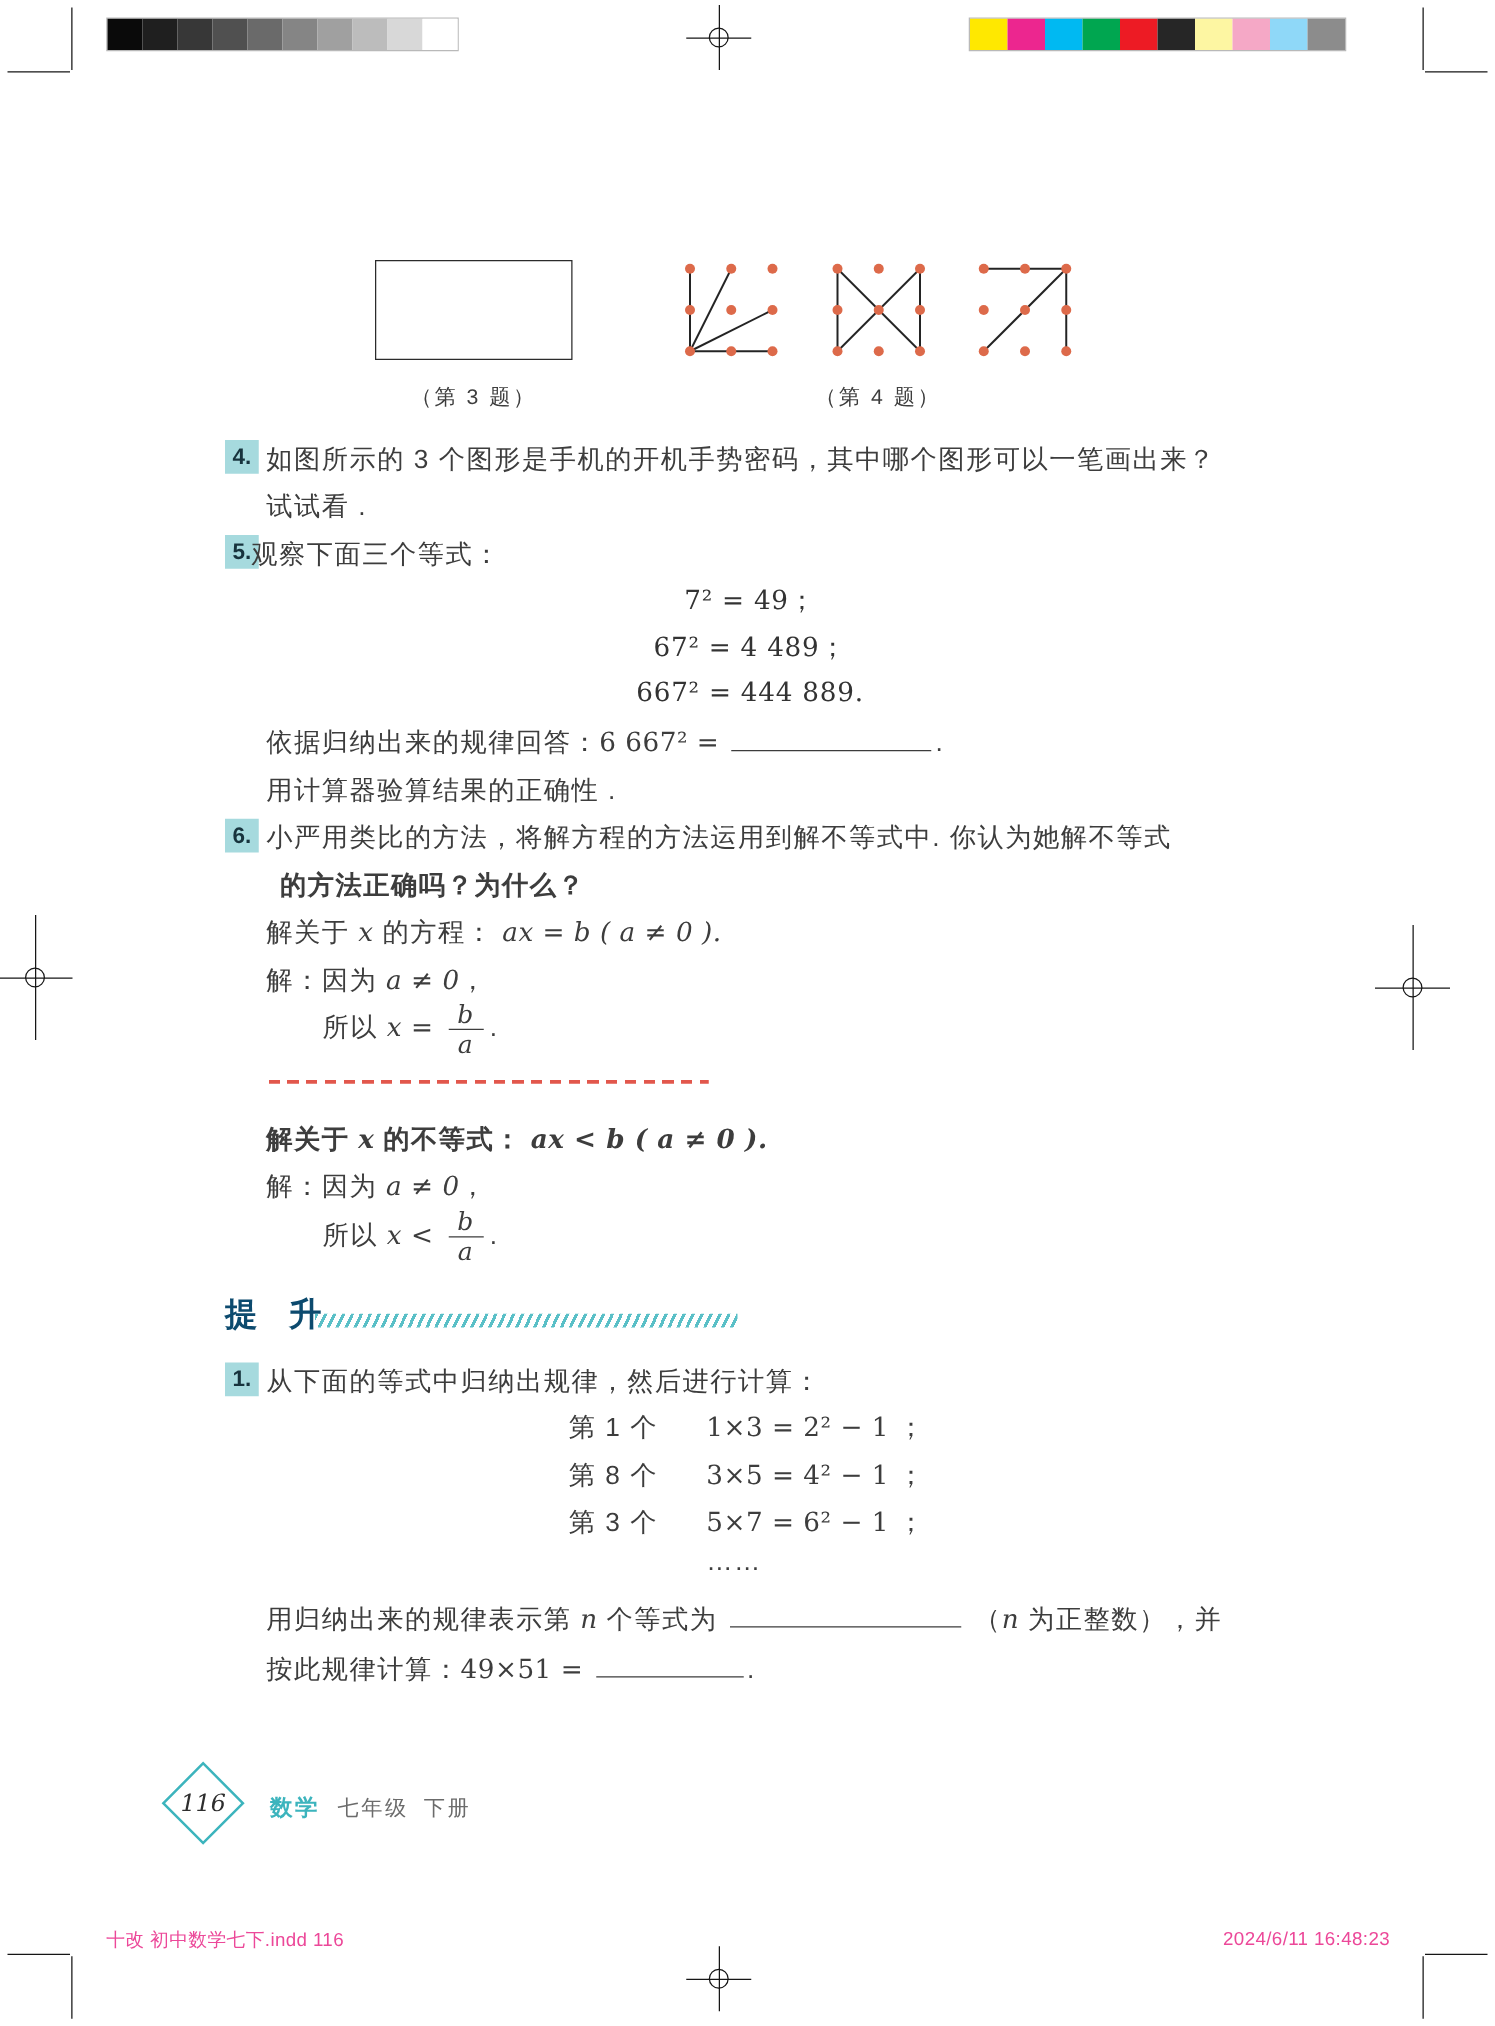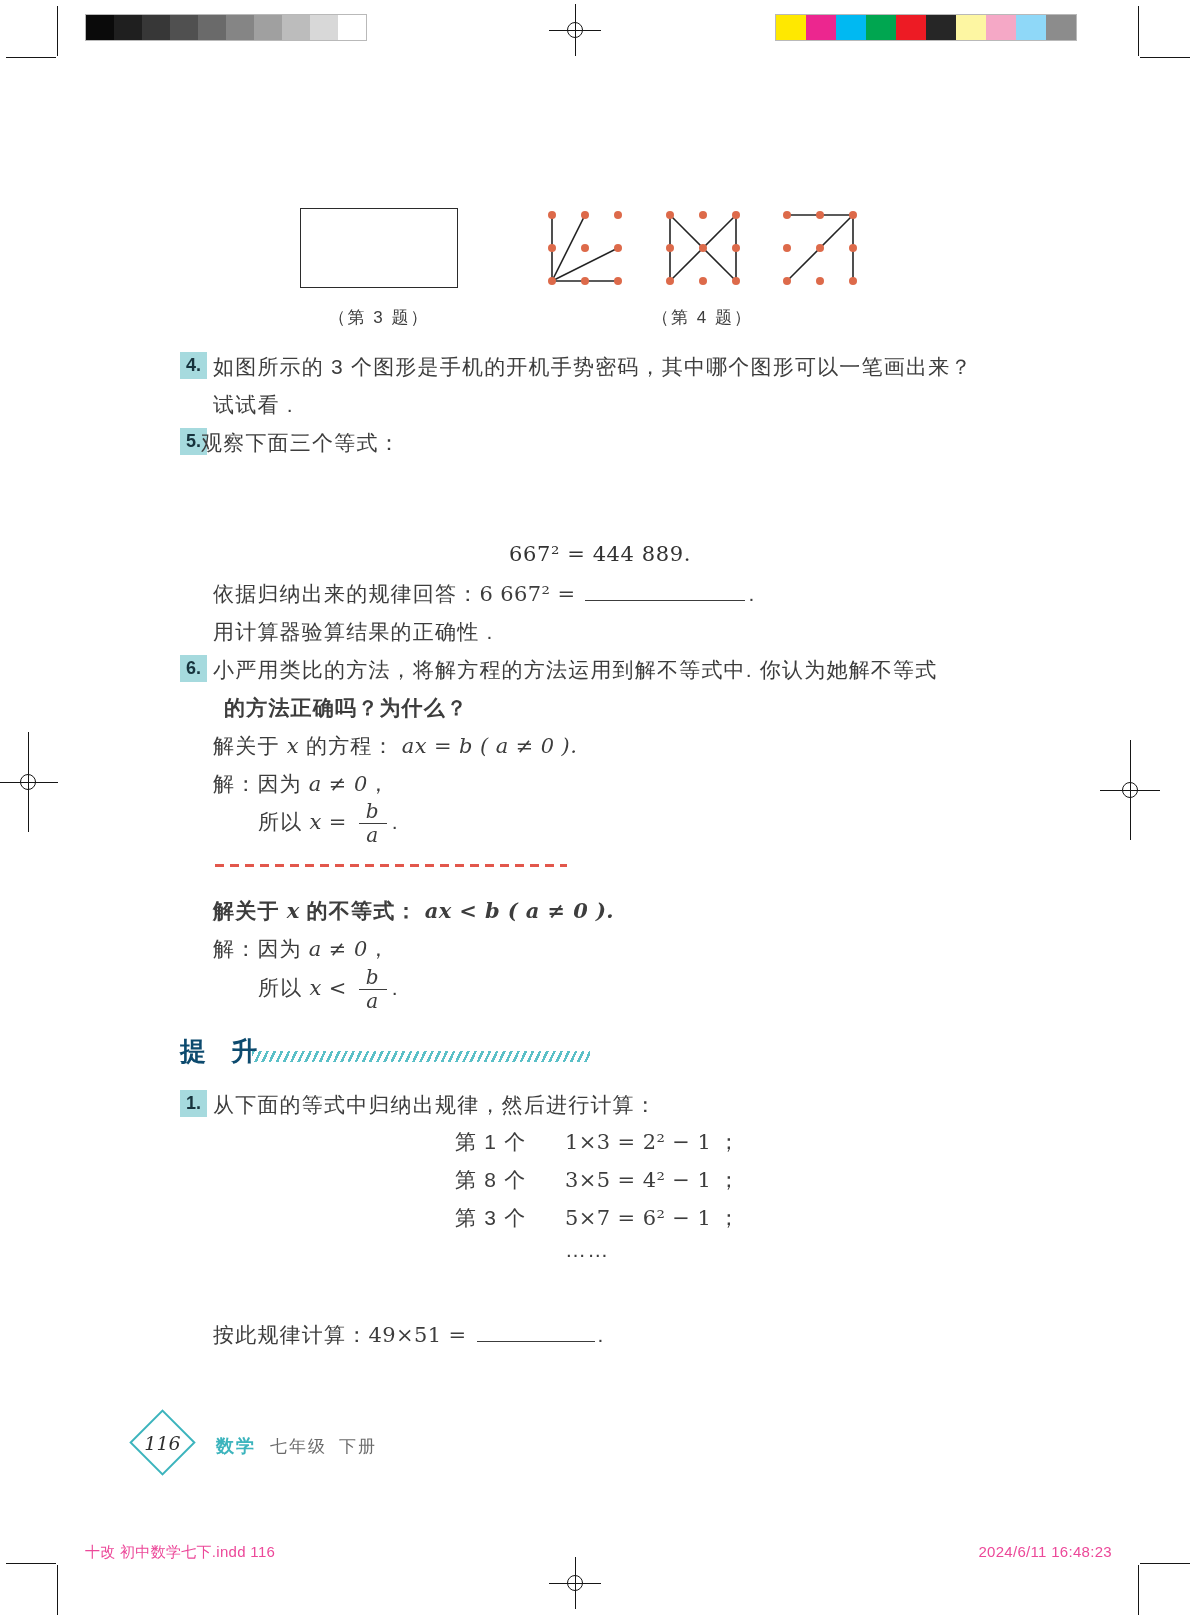--- a/index.html
+++ b/index.html
@@ -166,20 +166,22 @@
       </svg>
     </div>
   <div class="caption" style="left:541px;top:306px;width:323px;">（第 4 题）</div>
 
   <div class="badge" style="top:352px;">4.</div>
   <div class="line" style="left:213px;top:353px;">如图所示的 3 个图形是手机的开机手势密码，其中哪个图形可以一笔画出来？</div>
   <div class="line" style="left:213px;top:391px;">试试看 .</div>
 
   <div class="badge" style="top:428px;">5.</div>
   <div class="line" style="left:201px;top:429px;">观察下面三个等式：</div>
+  <div class="eqline" style="top:466px;">7² = 49；</div>
+  <div class="eqline" style="top:504px;">67² = 4 489；</div>
   <div class="eqline" style="top:542px;">667² = 444 889.</div>
   <div class="line" style="left:213px;top:580px;">
     <span>依据归纳出来的规律回答：</span><span class="math">6 667² =</span>
     <span class="blank b160"></span><span>.</span>
   </div>
   <div class="line" style="left:213px;top:618px;">用计算器验算结果的正确性 .</div>
 
   <div class="badge" style="top:655px;">6.</div>
   <div class="line" style="left:213px;top:656px;">小严用类比的方法，将解方程的方法运用到解不等式中. 你认为她解不等式</div>
   <div class="line" style="left:224px;top:694px;font-weight:bold;">的方法正确吗？为什么？</div>
@@ -218,20 +220,25 @@
   <div class="line" style="left:213px;top:1091px;">从下面的等式中归纳出规律，然后进行计算：</div>
 
   <div class="line" style="left:455px;top:1128px;">第 1 个</div>
   <div class="line math" style="left:565px;top:1128px;">1×3 = 2² − 1 ；</div>
   <div class="line" style="left:455px;top:1166px;">第 8 个</div>
   <div class="line math" style="left:565px;top:1166px;">3×5 = 4² − 1 ；</div>
   <div class="line" style="left:455px;top:1204px;">第 3 个</div>
   <div class="line math" style="left:565px;top:1204px;">5×7 = 6² − 1 ；</div>
   <div class="line" style="left:565px;top:1238px;">……</div>
 
+  <div class="line" style="left:213px;top:1281px;">
+    <span>用归纳出来的规律表示第 </span><span class="var">n</span><span> 个等式为</span>
+    <span class="blank b185"></span>
+    <span>（</span><span class="var">n</span><span> 为正整数），并</span>
+  </div>
   <div class="line" style="left:213px;top:1321px;">
     <span>按此规律计算：</span><span class="math">49×51 =</span>
     <span class="blank b118"></span><span>.</span>
   </div>
 
   <div class="diamond"></div>
   <div class="pageno">116</div>
   <div class="bookline">
     <span class="subject">数学</span><span class="muted">七年级</span><span class="muted">下册</span>
   </div>

